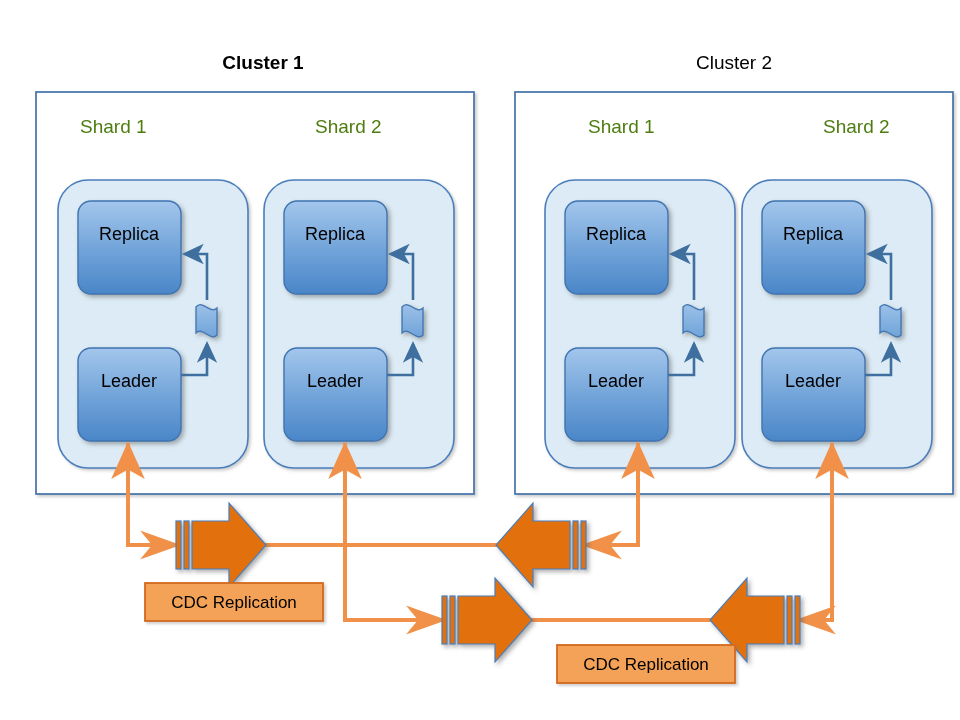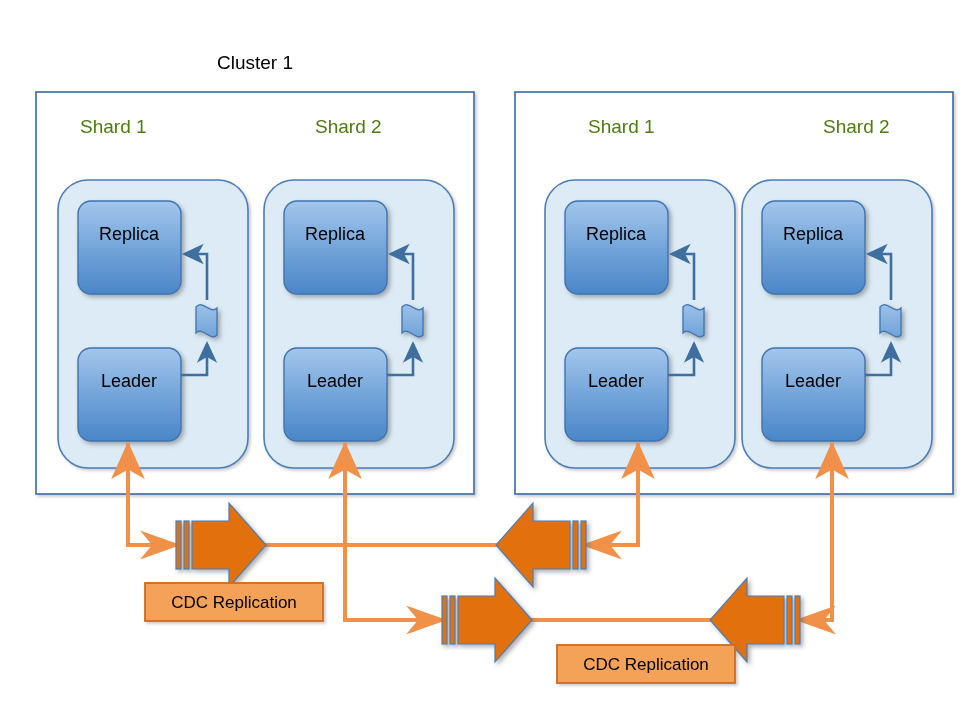--- a/index.html
+++ b/index.html
@@ -150,20 +150,21 @@
     <text class="node-label" x="616" y="240" text-anchor="middle">Replica</text>
     <text class="node-label" x="616" y="387" text-anchor="middle">Leader</text>
 
     <text class="node-label" x="813" y="240" text-anchor="middle">Replica</text>
     <text class="node-label" x="813" y="387" text-anchor="middle">Leader</text>
 
     <text class="cdc-label-text" x="234" y="608" text-anchor="middle">CDC Replication</text>
     <text class="cdc-label-text" x="646" y="670" text-anchor="middle">CDC Replication</text>
   </svg>
 
-  <div class="cluster-title" style="left:36px;top:52px;width:438px;">Cluster 1</div>
+  <div class="cluster-title" style="left:44px;top:52px;width:438px;font-weight:bold;">Cluster 1</div>
+  <div class="cluster-title" style="left:515px;top:52px;width:438px;">Cluster 2</div>
 
   <div class="shard-title" style="left:80px;top:116px;">Shard 1</div>
   <div class="shard-title" style="left:315px;top:116px;">Shard 2</div>
   <div class="shard-title" style="left:588px;top:116px;">Shard 1</div>
   <div class="shard-title" style="left:823px;top:116px;">Shard 2</div>
 
 </div>
 
 </body></html>

